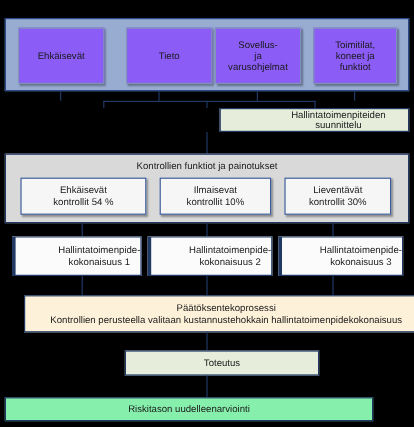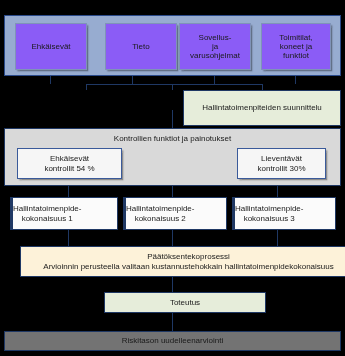--- a/index.html
+++ b/index.html
@@ -103,21 +103,21 @@
   .set-box {
     position: absolute;
     top: 197px;
     height: 33px;
     background: #fbfbfb;
     border: 1px solid #1f3864;
     border-left-width: 3px;
     box-sizing: border-box;
     display: flex;
     align-items: center;
-    justify-content: flex-start;
+    justify-content: flex-end;
     box-shadow: 2px 2px 2px rgba(0,0,0,0.45);
   }
   .set-box .txt { font-size: 8px; }
 
   
   .decision-box {
     position: absolute;
     left: 20px;
     top: 246px;
     width: 337px;
@@ -149,23 +149,23 @@
     justify-content: center;
     box-shadow: 2px 2px 2px rgba(0,0,0,0.45);
   }
   .impl-box .txt { font-size: 8px; }
 
   
   .reassess-box {
     position: absolute;
     left: 4px;
     top: 331px;
-    width: 337px;
+    width: 307px;
     height: 20px;
-    background: #737373;
+    background: #86efac;
     border: 1px solid #1f3864;
     box-sizing: border-box;
     display: flex;
     align-items: center;
     justify-content: center;
     box-shadow: 2px 2px 2px rgba(0,0,0,0.45);
   }
   .reassess-box .txt { font-size: 8px; }
 
   
@@ -203,36 +203,40 @@
 funktiot</div>
     </div>
   </div>
 
   <div class="vline" style="left:50px;  top:76px; height:8px;"></div>
   <div class="vline" style="left:132px; top:76px; height:8px;"></div>
   <div class="vline" style="left:214px; top:76px; height:8px;"></div>
   <div class="vline" style="left:295px; top:76px; height:8px;"></div>
 
 
-  <div class="green-box" style="left:183px; top:90px; width:158px; height:36px;">
+  <div class="green-box" style="left:183px; top:90px; width:158px; height:20px;padding-left:40px;">
     <div class="txt">Hallintatoimenpiteiden suunnittelu</div>
   </div>
 
   <div class="vline" style="left:172px; top:84px;  height:6px;"></div>
   <div class="hline" style="left:86px;  top:84px;  width:177px;"></div>
   <div class="vline" style="left:86px;  top:84px;  height:6px;"></div>
   <div class="vline" style="left:262px; top:84px;  height:6px;"></div>
   <div class="vline" style="left:172px; top:110px; height:18px;"></div>
 
   <div class="controls-band">
     <div class="controls-title">Kontrollien funktiot ja painotukset</div>
     <div class="control-box" style="left:12px; width:105px;">
       <div class="txt">Ehkäisevät
 kontrollit 54 %</div>
     </div>
+    <div class="control-box" style="left:128px; width:93px;">
+      <div class="txt">Ilmaisevat
+kontrollit 10%</div>
+    </div>
     <div class="control-box" style="left:232px; width:89px;">
       <div class="txt">Lieventävät
 kontrollit 30%</div>
     </div>
   </div>
 
   <div class="vline" style="left:68px;  top:186px; height:11px;"></div>
   <div class="vline" style="left:172px; top:186px; height:11px;"></div>
   <div class="vline" style="left:277px; top:186px; height:11px;"></div>
 
@@ -248,21 +252,21 @@
     <div class="txt">Hallintatoimenpide-
 kokonaisuus 3</div>
   </div>
 
   <div class="vline" style="left:68px;  top:230px; height:16px;"></div>
   <div class="vline" style="left:172px; top:230px; height:16px;"></div>
   <div class="vline" style="left:277px; top:230px; height:16px;"></div>
 
   <div class="decision-box">
     <div class="decision-title">Päätöksentekoprosessi</div>
-    <div class="decision-sub">Arvioinnin perusteella valitaan kustannustehokkain hallintatoimenpidekokonaisuus</div>
+    <div class="decision-sub">Kontrollien perusteella valitaan kustannustehokkain hallintatoimenpidekokonaisuus</div>
   </div>
 
   <div class="vline" style="left:172px; top:277px; height:15px;"></div>
 
   <div class="impl-box">
     <div class="txt">Toteutus</div>
   </div>
 
   <div class="vline" style="left:172px; top:313px; height:18px;"></div>
 

